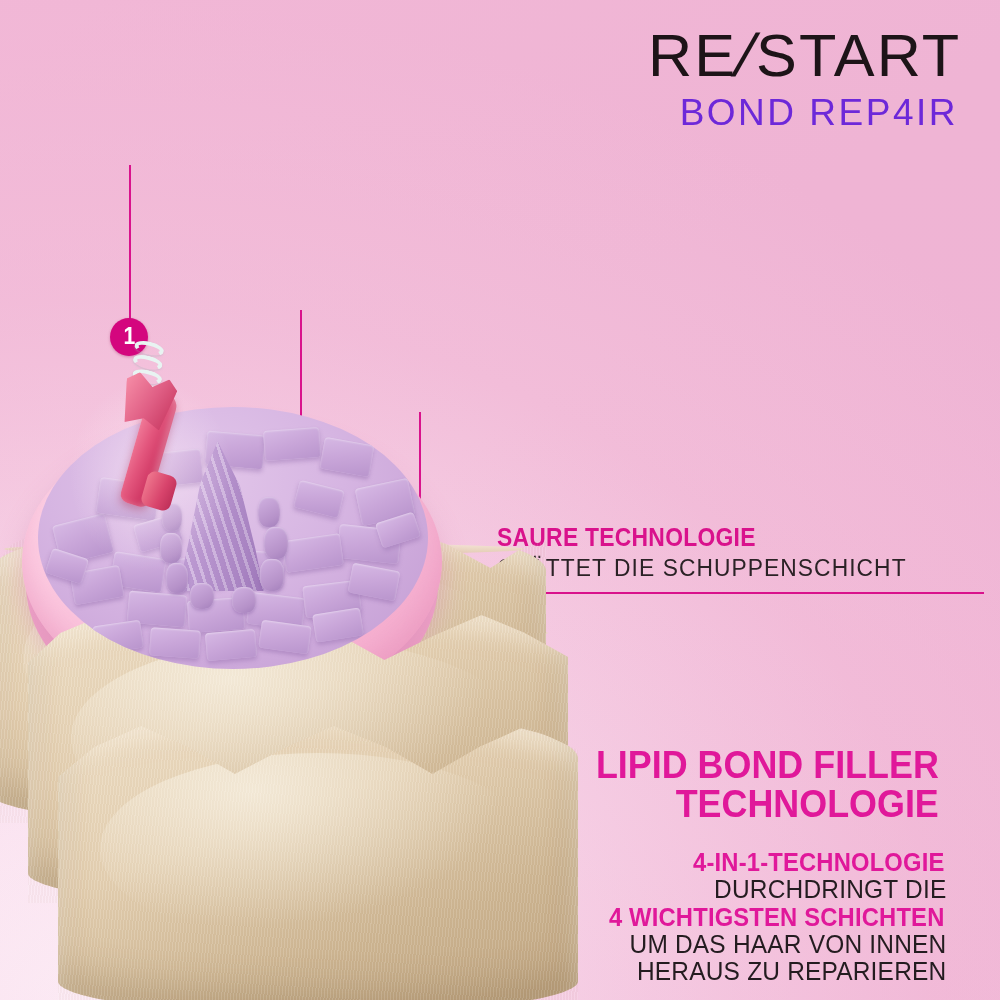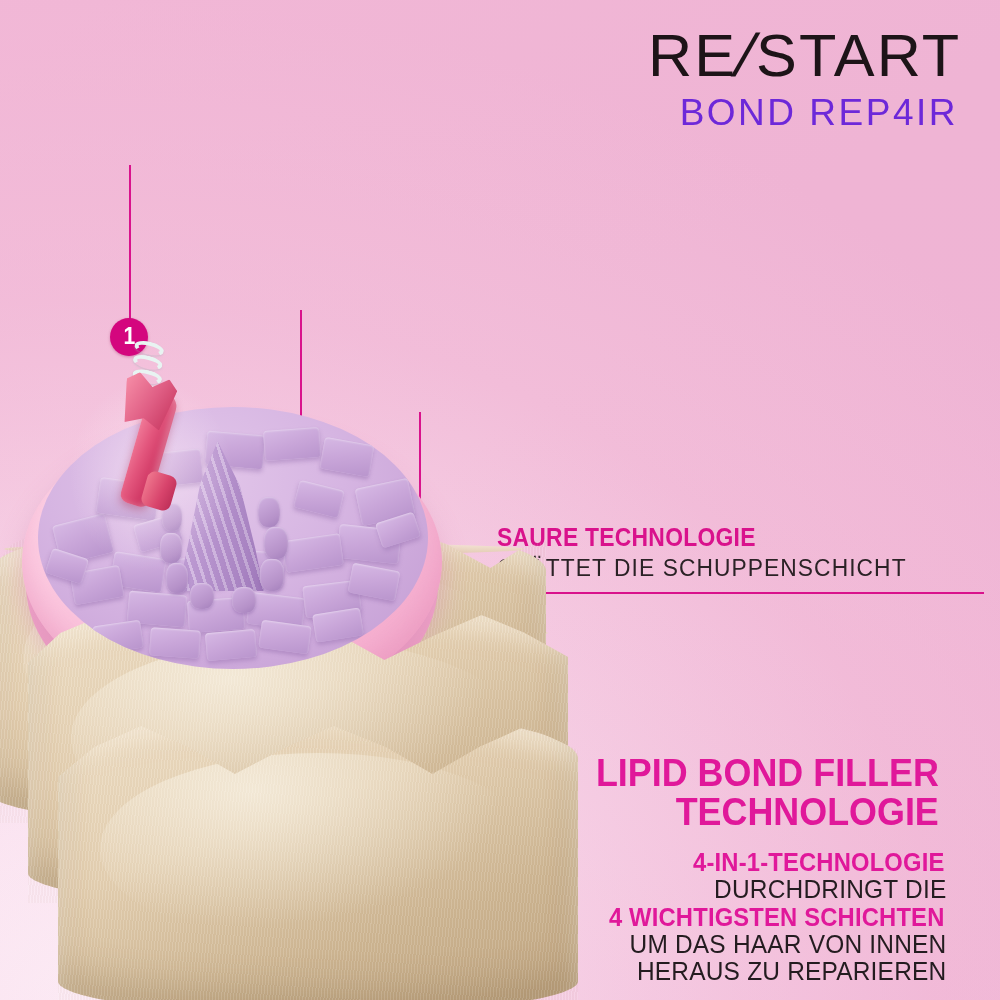--- a/index.html
+++ b/index.html
@@ -65,21 +65,21 @@
   }
   .num-circle span { transform:translateY(-1px) scaleX(.92); display:block; }
 
   
   .promo { position:absolute; right:46px; bottom:14px; width:380px; text-align:right; }
   .promo .head {
     color:#e0189a; font-weight:700; font-size:39px; line-height:.99;
     letter-spacing:0px;
     transform:scaleX(.92); transform-origin:center;
   }
-  .promo .body { margin-top:18px; }
+  .promo .body { margin-top:26px; }
   .promo .body div { line-height:1.08; letter-spacing:.2px; }
   .promo .ln-pink {
     color:#e0189a; font-weight:700; font-size:25px;
     transform:scaleX(.95); transform-origin:center;
   }
   .promo .ln-dark {
     color:#241c20; font-weight:400; font-size:25.5px;
     letter-spacing:.6px;
     transform:scaleX(.96); transform-origin:center;
   }

